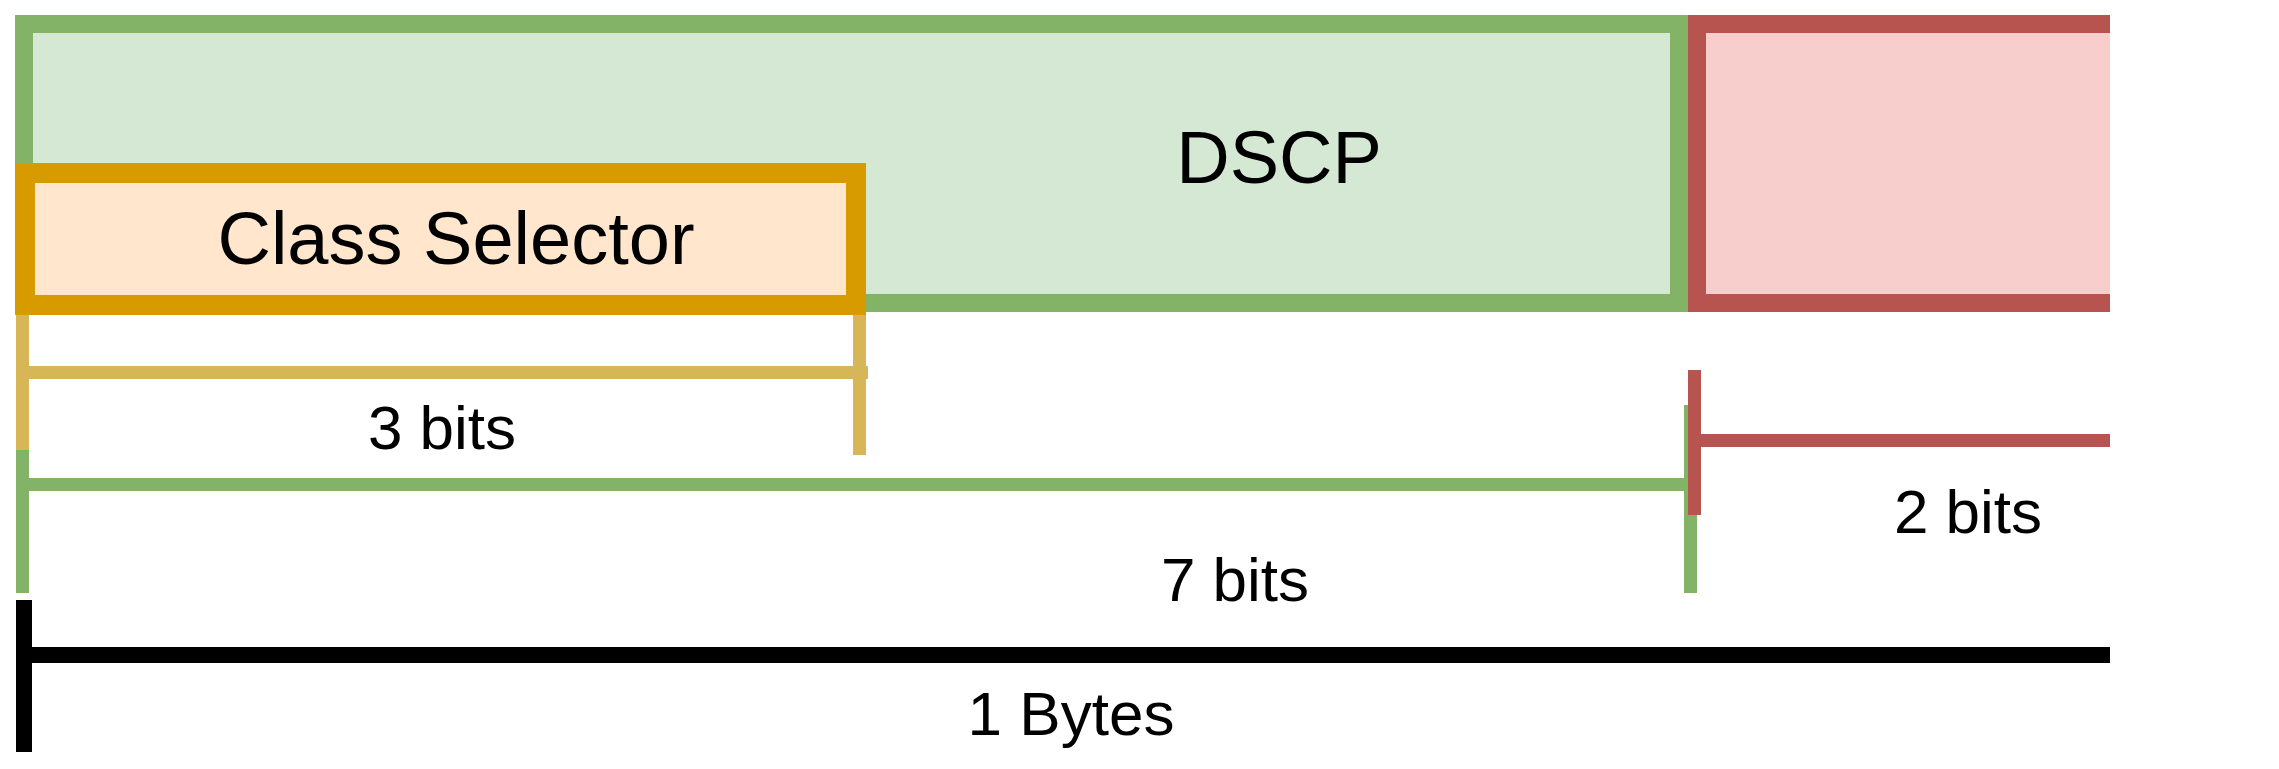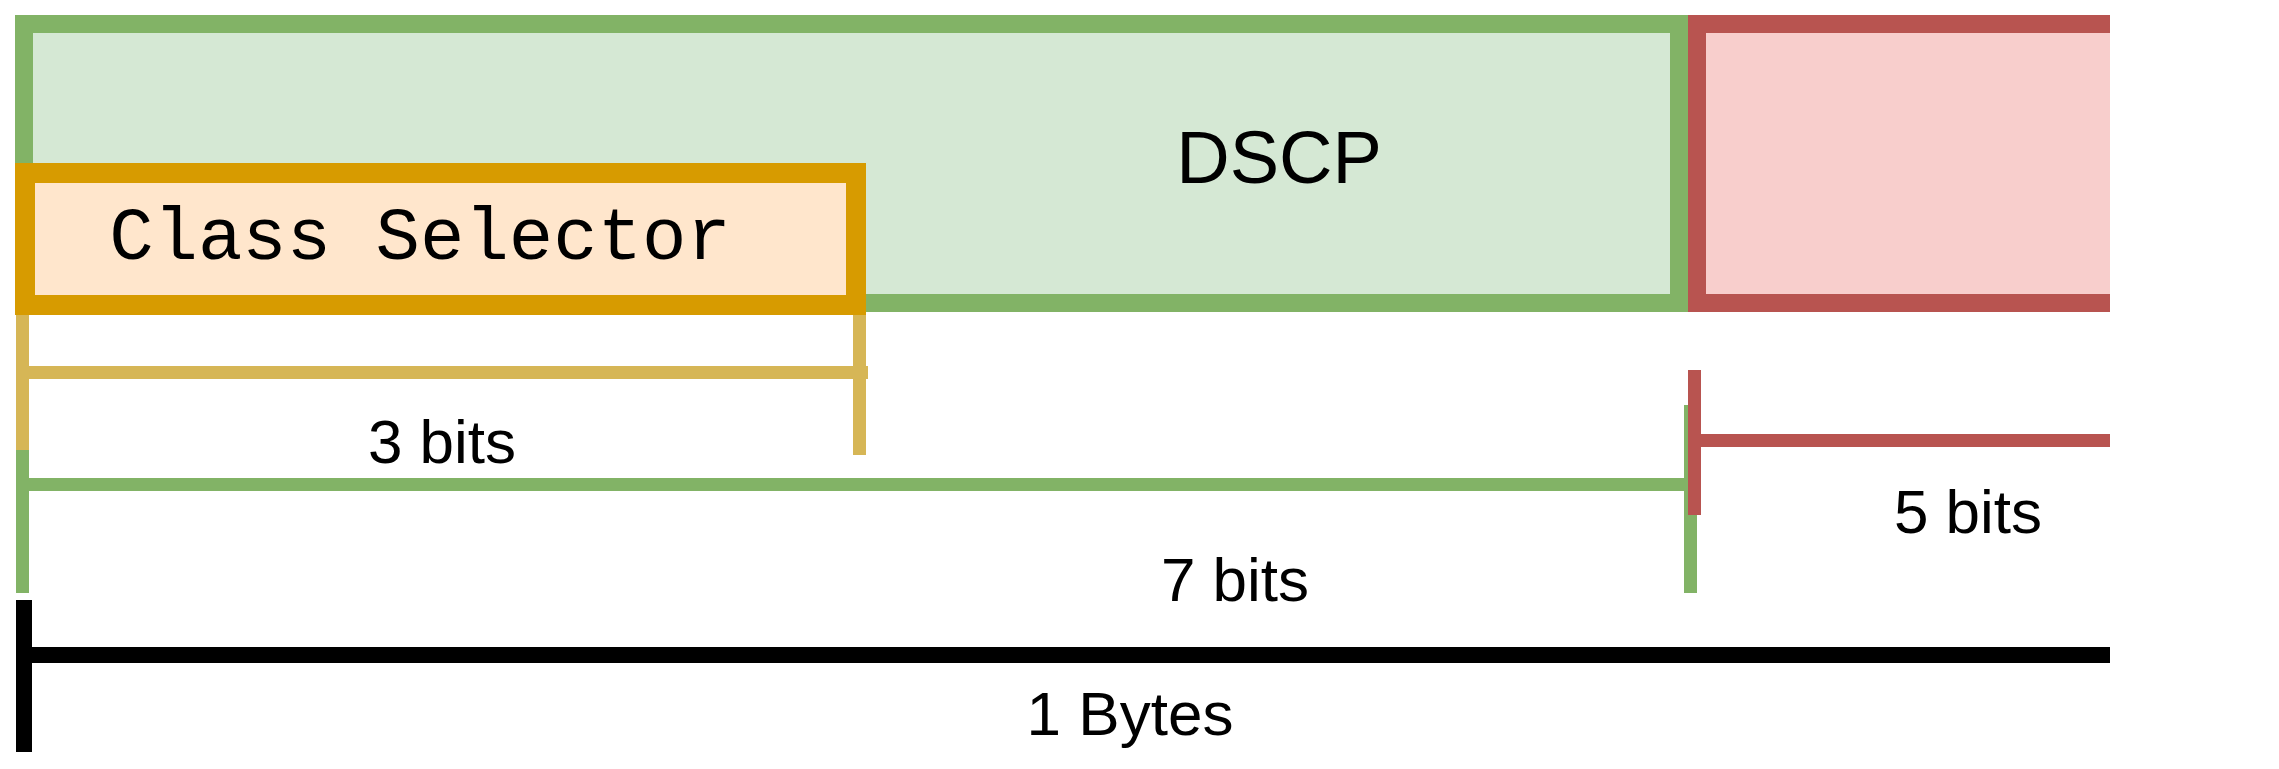--- a/index.html
+++ b/index.html
@@ -28,46 +28,46 @@
     line-height:1;
   }
   .seg{position:absolute;}
 
   
   #dscp-box{left:15px;top:15px;width:1673px;height:297px;border:18px solid;}
   #class-box{left:15px;top:163px;width:851px;height:152px;border:20px solid;}
   #ecn-box{left:1688px;top:15px;width:565px;height:297px;border:18px solid;}
 
   #dscp-label{left:1279px;top:158px;}
-  #class-label{left:420px;top:239px;font-family:Liberation Mono, monospace;}
+  #class-label{left:456px;top:239px;}
   #ecn-label{left:1970px;top:158px;}
 
   
   #bits3-line{left:16px;top:366px;width:852px;height:13px;}
   #bits3-tick-l{left:16px;top:315px;width:13px;height:135px;}
   #bits3-tick-r{left:853px;top:315px;width:13px;height:140px;}
-  #bits3-label{left:442px;top:442px;}
+  #bits3-label{left:442px;top:428px;}
 
   
   #bits6-line{left:16px;top:478px;width:1684px;height:13px;}
   #bits6-tick-l{left:16px;top:450px;width:13px;height:143px;}
   #bits6-tick-r{left:1684px;top:405px;width:13px;height:188px;}
   #bits6-label{left:1235px;top:580px;}
 
   
   #bits2-line{left:1690px;top:434px;width:553px;height:13px;}
   #bits2-tick-l{left:1688px;top:370px;width:13px;height:145px;}
   #bits2-tick-r{left:2230px;top:370px;width:13px;height:145px;}
   #bits2-label{left:1968px;top:512px;}
 
   
   #bytes1-line{left:16px;top:647px;width:2228px;height:16px;}
   #bytes1-tick-l{left:16px;top:600px;width:16px;height:152px;}
   #bytes1-tick-r{left:2228px;top:600px;width:16px;height:152px;}
-  #bytes1-label{left:1130px;top:714px;}
+  #bytes1-label{left:1071px;top:714px;}
 </style>
 </head>
 <body>
 
 <div id="canvas">
 
   <div class="box" id="dscp-box" style="background-color: rgb(213, 232, 212); border-color: rgb(130, 179, 102);"></div>
 
   <div class="box" id="class-box" style="background-color: rgb(255, 230, 204); border-color: rgb(215, 155, 0);"></div>
 
@@ -87,21 +87,21 @@
     <div class="seg" id="bits6-line" style="background-color: rgb(130, 179, 102);"></div>
     <div class="seg" id="bits6-tick-l" style="background-color: rgb(130, 179, 102);"></div>
     <div class="seg" id="bits6-tick-r" style="background-color: rgb(130, 179, 102);"></div>
     <span class="meas-label" id="bits6-label">7 bits</span>
   </div>
 
   <div>
     <div class="seg" id="bits2-line" style="background-color: rgb(184, 84, 80);"></div>
     <div class="seg" id="bits2-tick-l" style="background-color: rgb(184, 84, 80);"></div>
     <div class="seg" id="bits2-tick-r" style="background-color: rgb(184, 84, 80);"></div>
-    <span class="meas-label" id="bits2-label">5 bits</span>
+    <span class="meas-label" id="bits2-label">2 bits</span>
   </div>
 
   <div>
     <div class="seg" id="bytes1-line" style="background-color: rgb(0, 0, 0);"></div>
     <div class="seg" id="bytes1-tick-l" style="background-color: rgb(0, 0, 0);"></div>
     <div class="seg" id="bytes1-tick-r" style="background-color: rgb(0, 0, 0);"></div>
     <span class="meas-label" id="bytes1-label">1 Bytes</span>
   </div>
 
 </div>

